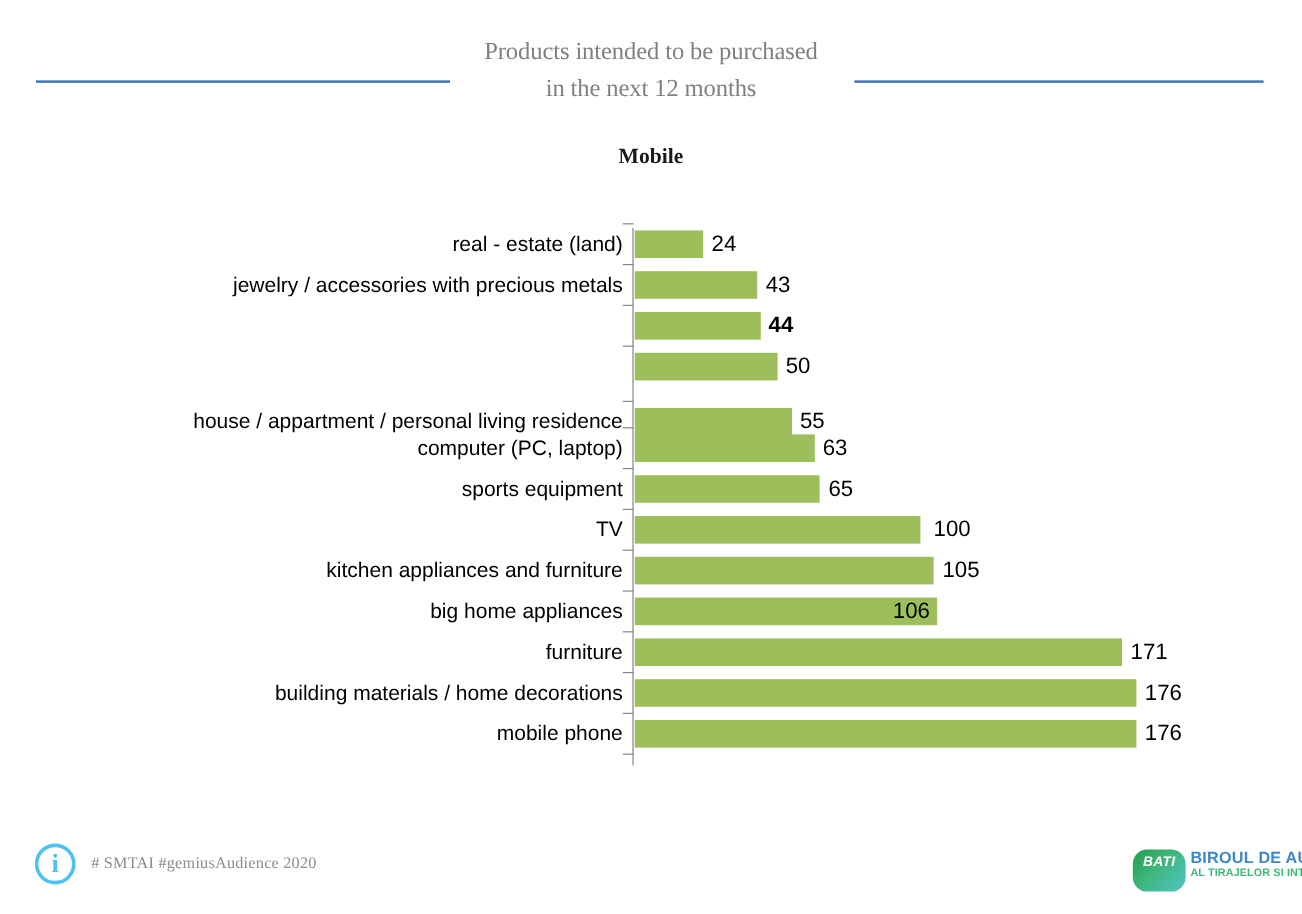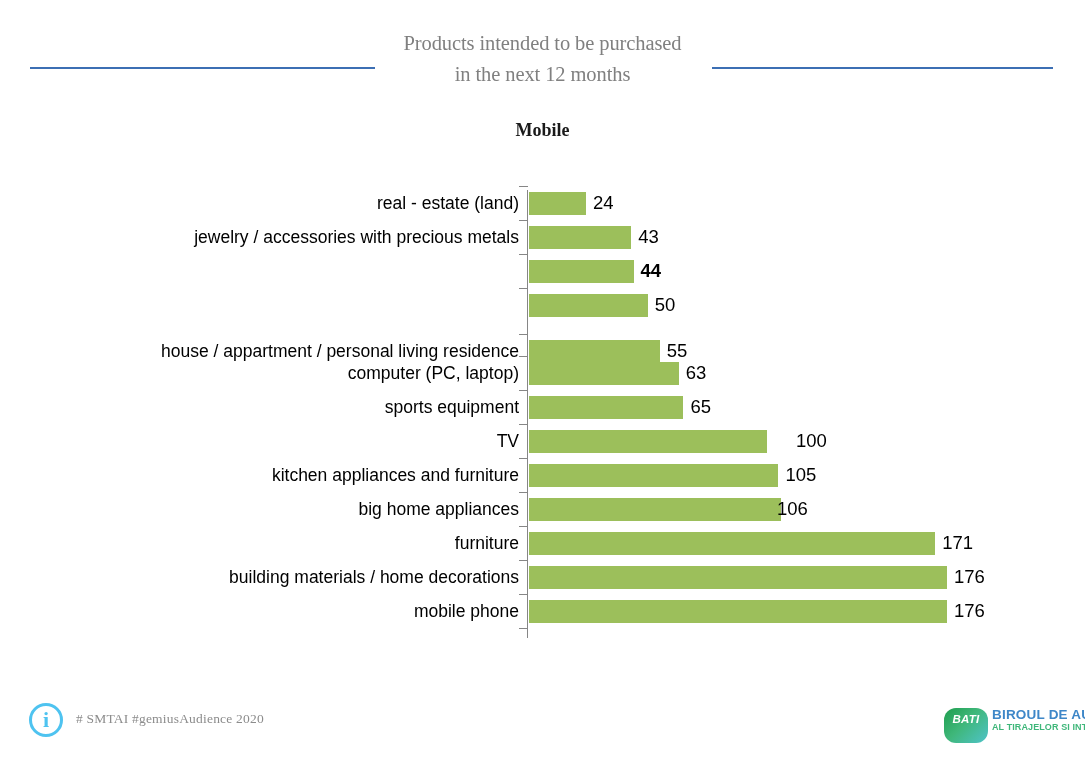--- a/index.html
+++ b/index.html
@@ -255,33 +255,33 @@
         <div class="row" style="top: 204px;">
           <div class="tick"></div>
           <div class="cat-label">sports equipment</div>
           <div class="bar" style="width: 154.375px; background: rgb(156, 191, 91);"></div>
           <div class="bar-value" style="left: 690.375px;">65</div>
         </div>
         <div class="row" style="top: 238px;">
           <div class="tick"></div>
           <div class="cat-label">TV</div>
           <div class="bar" style="width: 237.5px; background: rgb(156, 191, 91);"></div>
-          <div class="bar-value" style="left: 796px;">100</div>
+          <div class="bar-value" style="left: 778px;">100</div>
         </div>
         <div class="row" style="top: 272px;">
           <div class="tick"></div>
           <div class="cat-label">kitchen appliances and furniture</div>
           <div class="bar" style="width: 249.375px; background: rgb(156, 191, 91);"></div>
           <div class="bar-value" style="left: 785.375px;">105</div>
         </div>
         <div class="row" style="top: 306px;">
           <div class="tick"></div>
           <div class="cat-label">big home appliances</div>
           <div class="bar" style="width: 251.75px; background: rgb(156, 191, 91);"></div>
-          <div class="bar-value" style="left: 777px;">106</div>
+          <div class="bar-value" style="left: 744px;">106</div>
         </div>
         <div class="row" style="top: 340px;">
           <div class="tick"></div>
           <div class="cat-label">furniture</div>
           <div class="bar" style="width: 406.125px; background: rgb(156, 191, 91);"></div>
           <div class="bar-value" style="left: 942.125px;">171</div>
         </div>
         <div class="row" style="top: 374px;">
           <div class="tick"></div>
           <div class="cat-label">building materials / home decorations</div>

